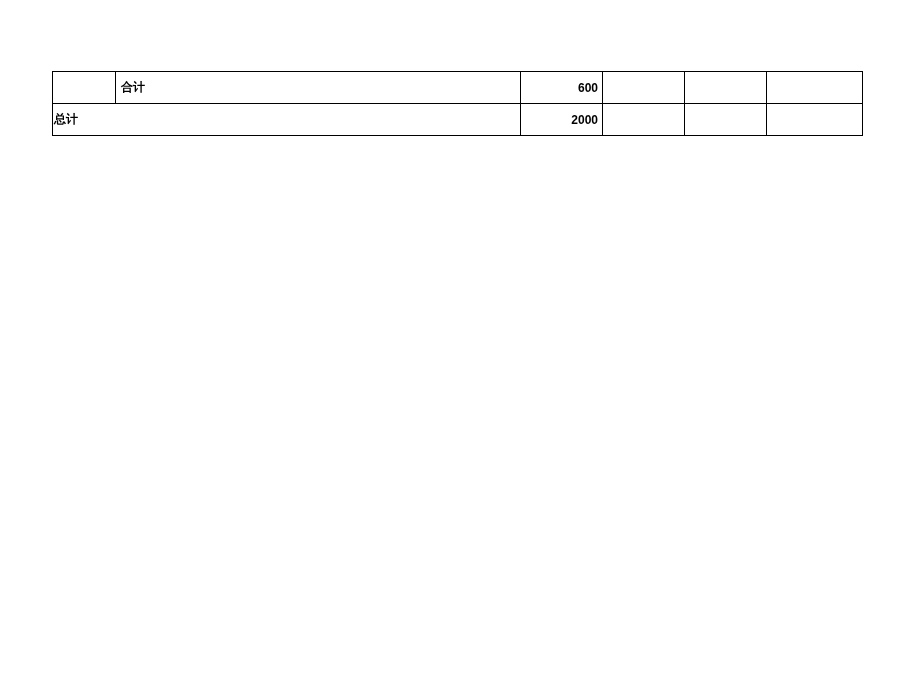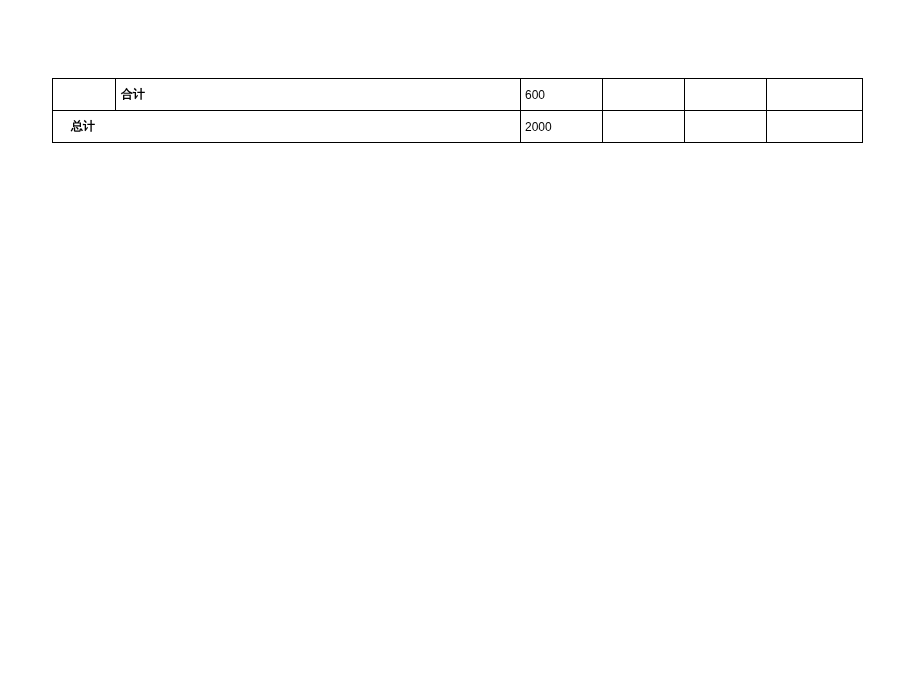--- a/index.html
+++ b/index.html
@@ -14,44 +14,44 @@
       color: #000;
       padding: 0;
     }
     .page {
       width: 920px;
       height: 678px;
       position: relative;
     }
     .table-wrap {
       position: absolute;
-      top: 78px;
+      top: 71px;
       left: 52px;
       width: 810px;
     }
     table {
       border-collapse: collapse;
       width: 100%;
       table-layout: fixed;
     }
     td {
       border: 1px solid #000;
       height: 32px;
       padding: 0 4px;
       vertical-align: middle;
       overflow: hidden;
     }
     .col-a { width: 63px; }
     .col-b { width: 405px; }
-    .col-c { width: 82px; text-align: left; font-weight: normal; }
+    .col-c { width: 82px; text-align: right; font-weight: bold; }
     .col-d { width: 82px; }
     .col-e { width: 82px; }
     .col-f { width: 96px; }
     .label { font-weight: bold; padding-left: 5px; }
-    .label-merged { font-weight: bold; padding-left: 18px; }
+    .label-merged { font-weight: bold; padding-left: 1px; }
   </style>
 </head>
 <body>
 
 <div class="page">
   <div class="table-wrap">
     <table>
       <colgroup>
         <col class="col-a">
         <col class="col-b">

